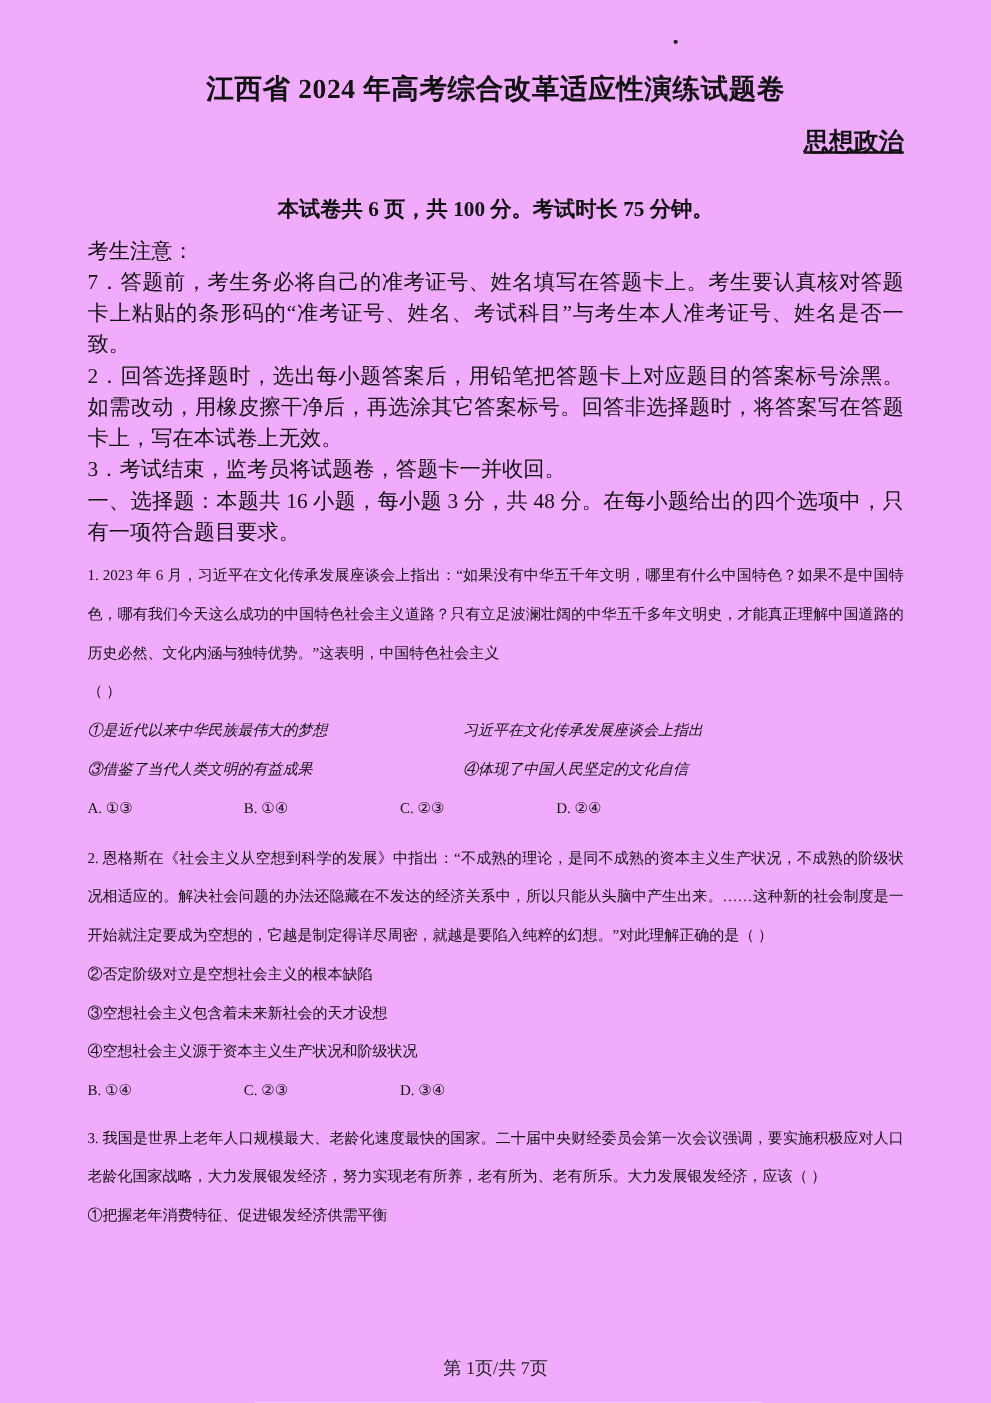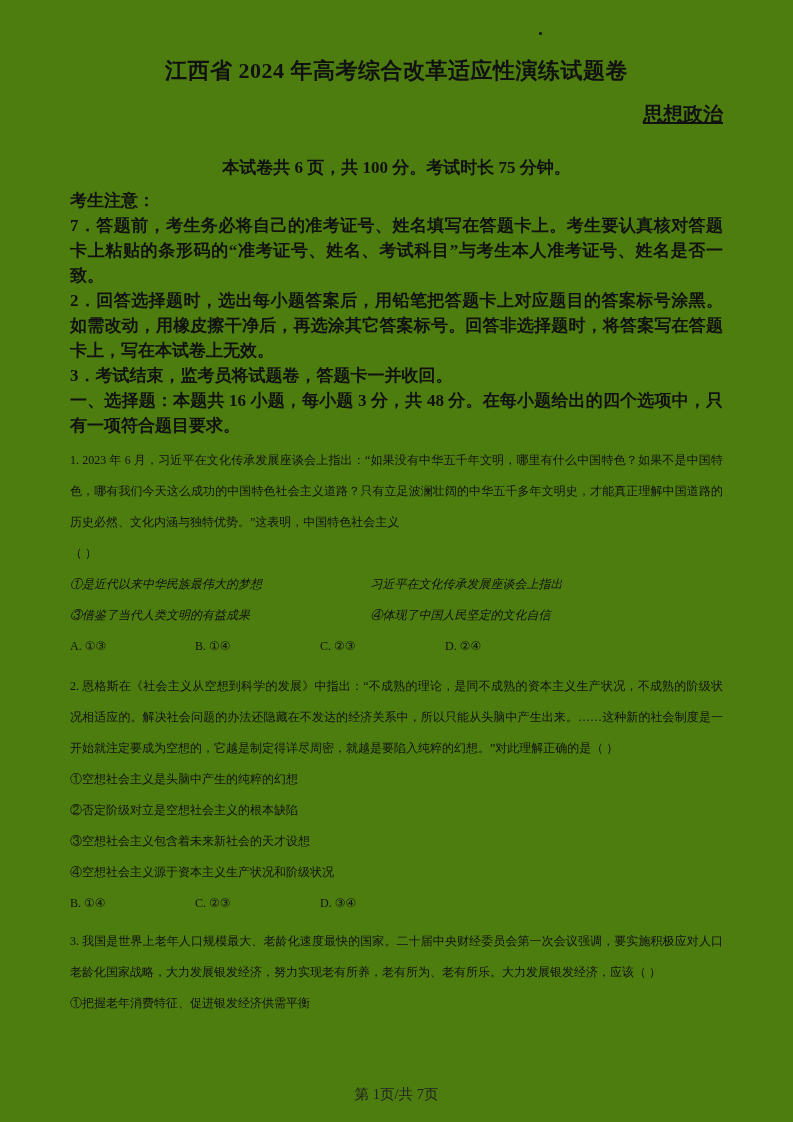--- a/index.html
+++ b/index.html
@@ -7,21 +7,21 @@
     width: 793px; height: 1122px;
     font-family: "Liberation Serif", "DejaVu Serif", serif;
     color: #111111;
     overflow: hidden;
   }
   .page {
     position: relative;
     width: 793px; height: 1122px;
     box-sizing: border-box;
     padding: 56px 70px 0 70px;
-    background: #4d7c0f;
+    background: #f0abfc;
   }
   .stray-dot {
     position: absolute;
     left: 539px; top: 32px;
     width: 3px; height: 3px;
     background: #1a1a1a;
     border-radius: 1px;
   }
   .title {
     margin: 0;
@@ -44,21 +44,21 @@
     text-align: center;
     font-size: 17px;
     line-height: 24px;
     font-weight: bold;
   }
   .notice { margin-top: 8px; }
   .notice p, .section-heading {
     margin: 0;
     font-size: 17px;
     line-height: 25px;
-    font-weight: bold;
+    font-weight: normal;
     text-align: justify;
   }
   .question { margin-top: 7px; font-size: 12px; }
   .q2 { margin-top: 9px; }
   .q3 { margin-top: 7px; }
   .stem {
     margin: 0;
     line-height: 31px;
     text-align: justify;
   }
@@ -126,21 +126,20 @@
     <div class="choices">
       <span class="choice">A. ①③</span>
       <span class="choice">B. ①④</span>
       <span class="choice">C. ②③</span>
       <span class="choice">D. ②④</span>
     </div>
   </div>
 
   <div class="question q2">
     <p class="stem">2. 恩格斯在《社会主义从空想到科学的发展》中指出：“不成熟的理论，是同不成熟的资本主义生产状况，不成熟的阶级状况相适应的。解决社会问题的办法还隐藏在不发达的经济关系中，所以只能从头脑中产生出来。……这种新的社会制度是一开始就注定要成为空想的，它越是制定得详尽周密，就越是要陷入纯粹的幻想。”对此理解正确的是（      ）</p>
-    <p class="stmt-line">①空想社会主义是头脑中产生的纯粹的幻想</p>
     <p class="stmt-line">②否定阶级对立是空想社会主义的根本缺陷</p>
     <p class="stmt-line">③空想社会主义包含着未来新社会的天才设想</p>
     <p class="stmt-line">④空想社会主义源于资本主义生产状况和阶级状况</p>
     <div class="choices">
       <span class="choice">B. ①④</span>
       <span class="choice">C. ②③</span>
       <span class="choice">D. ③④</span>
     </div>
   </div>
 

